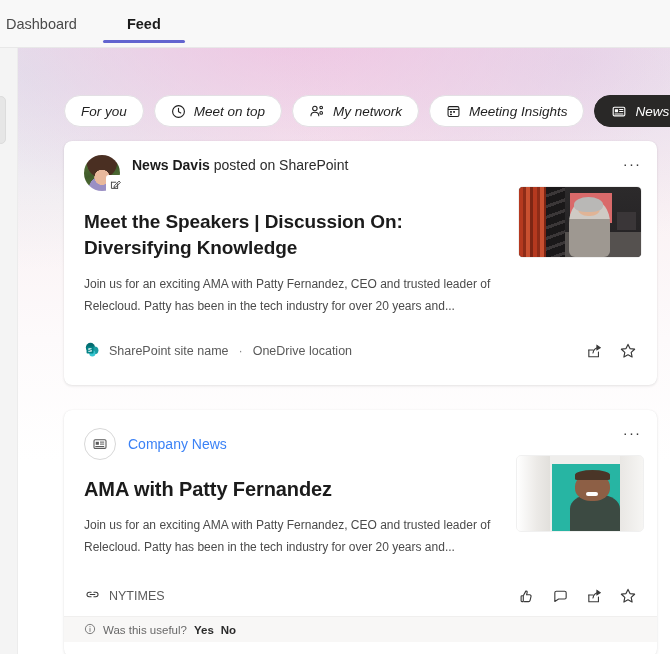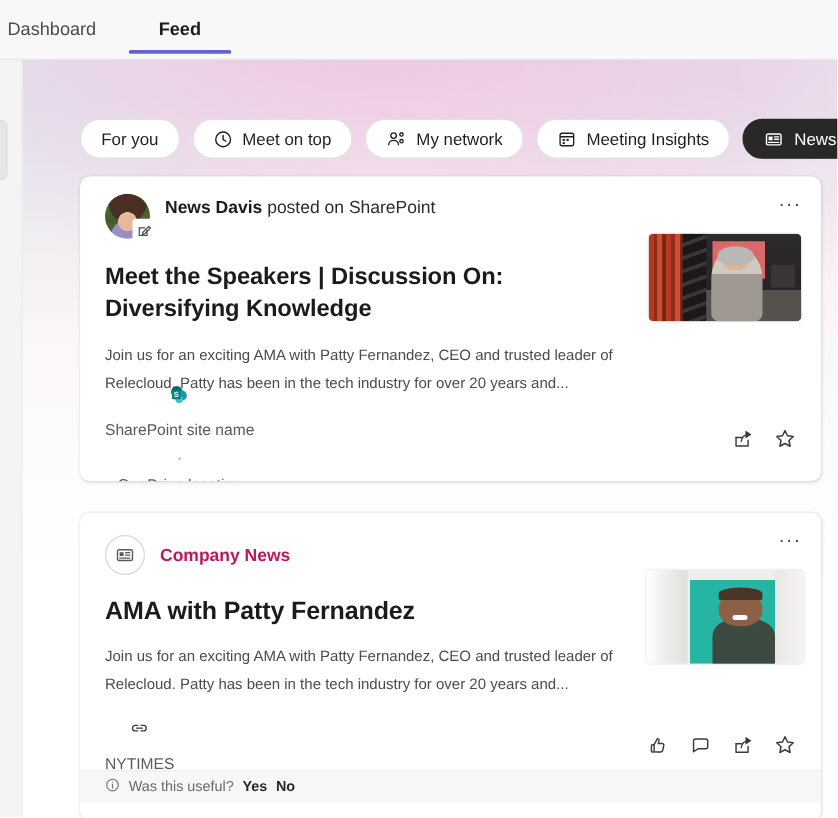--- a/index.html
+++ b/index.html
@@ -53,21 +53,21 @@
   
   .pills {
     position: absolute; top: 47px; left: 64px;
     display: flex; align-items: center; gap: 10px;
   }
   .pill {
     display: flex; align-items: center; gap: 8px;
     height: 32px; padding: 0 16px;
     border-radius: 17px;
     background: #ffffff; border: 1px solid #e3e0e4;
-    font-size: 13.5px; color: #1f1f1f; cursor: pointer; white-space: nowrap;
+    font-size: 13.5px; color: #1f1f1f; cursor: pointer; white-space: nowrap; font-style: italic;
   }
   .pill.dark { background: #292827; border-color: #292827; color: #ffffff; }
   .pill svg { display: block; }
 
   
   .card {
     position: absolute; left: 64px; width: 593px;
     background: #ffffff; border-radius: 8px;
     box-shadow: 0 1px 3px rgba(0,0,0,0.10), 0 0 1px rgba(0,0,0,0.08);
     overflow: hidden;
@@ -99,21 +99,21 @@
   .post-line { font-size: 14px; color: #2b2b2b; line-height: 18px; }
   .post-line b { font-weight: 700; color: #1b1b1b; }
   .post-time { font-size: 12px; color: #616161; line-height: 15px; }
 
   .src-head { display: flex; align-items: center; gap: 12px; height: 40px; }
   .src-circle {
     width: 32px; height: 32px; border-radius: 50%;
     border: 1px solid #d8d8d8; display: flex; align-items: center; justify-content: center;
     flex: 0 0 32px;
   }
-  .src-name { font-size: 14px; color: #be185d; font-weight: 700; text-align: center; }
+  .src-name { font-size: 14px; color: #3b82f6; font-weight: 400; text-align: center; }
 
   .title {
     font-size: 19px; line-height: 26px; font-weight: 700; color: #1b1b1b;
     margin-top: 10px; max-width: 420px; letter-spacing: -0.1px;
   }
   #card-2 .title { margin-top: 12px; font-size: 20px; }
   .snippet {
     font-size: 12px; line-height: 22px; color: #4b4b4b;
     margin-top: 12px; max-width: 432px;
   }
@@ -163,21 +163,21 @@
   .t2-teeth{ position:absolute; left:55%; top:48%; width:9%; height:5%;
     background:#fdfdfd; border-radius:2px; }
 
   
   .foot {
     display: flex; align-items: center; justify-content: space-between;
     padding: 0 20px; height: 40px;
   }
   #card-1 .foot { margin-top: 14px; }
   #card-2 .foot { margin-top: 18px; gap: 23px; }
-  .foot-left { display: flex; align-items: center; gap: 8px; flex-direction: column; }
+  .foot-left { display: flex; align-items: center; gap: 8px; }
   .foot-text { font-size: 12.5px; color: #5a5a5a; }
   .dot-sep { font-size: 12.5px; color: #8a8a8a; padding: 0 2px; }
   .foot-actions { display: flex; align-items: center; gap: 16px; }
   .act { width: 18px; height: 18px; display: flex; align-items: center; justify-content: center; cursor: pointer; }
 
   
   .useful {
     height: 26px; background: #f8f7f6; border-top: 1px solid #f0efee;
     display: flex; align-items: center; gap: 7px; padding: 0 20px;
   }

